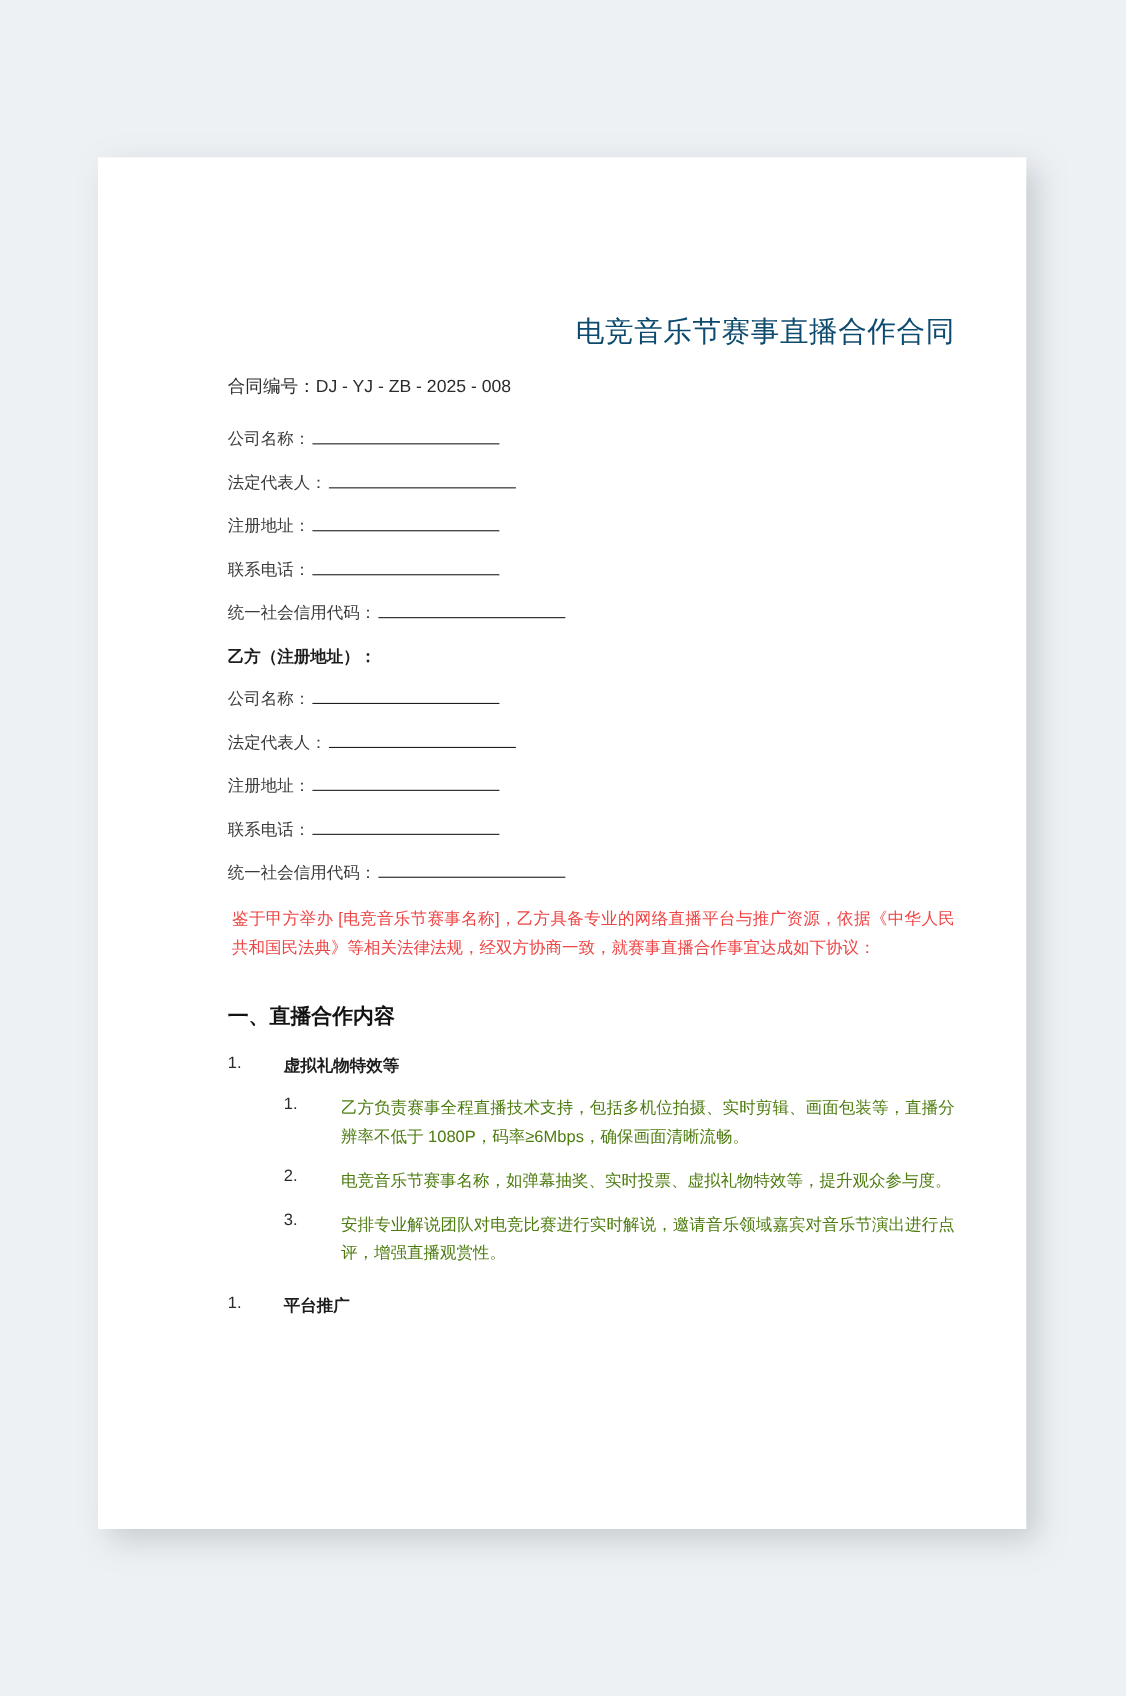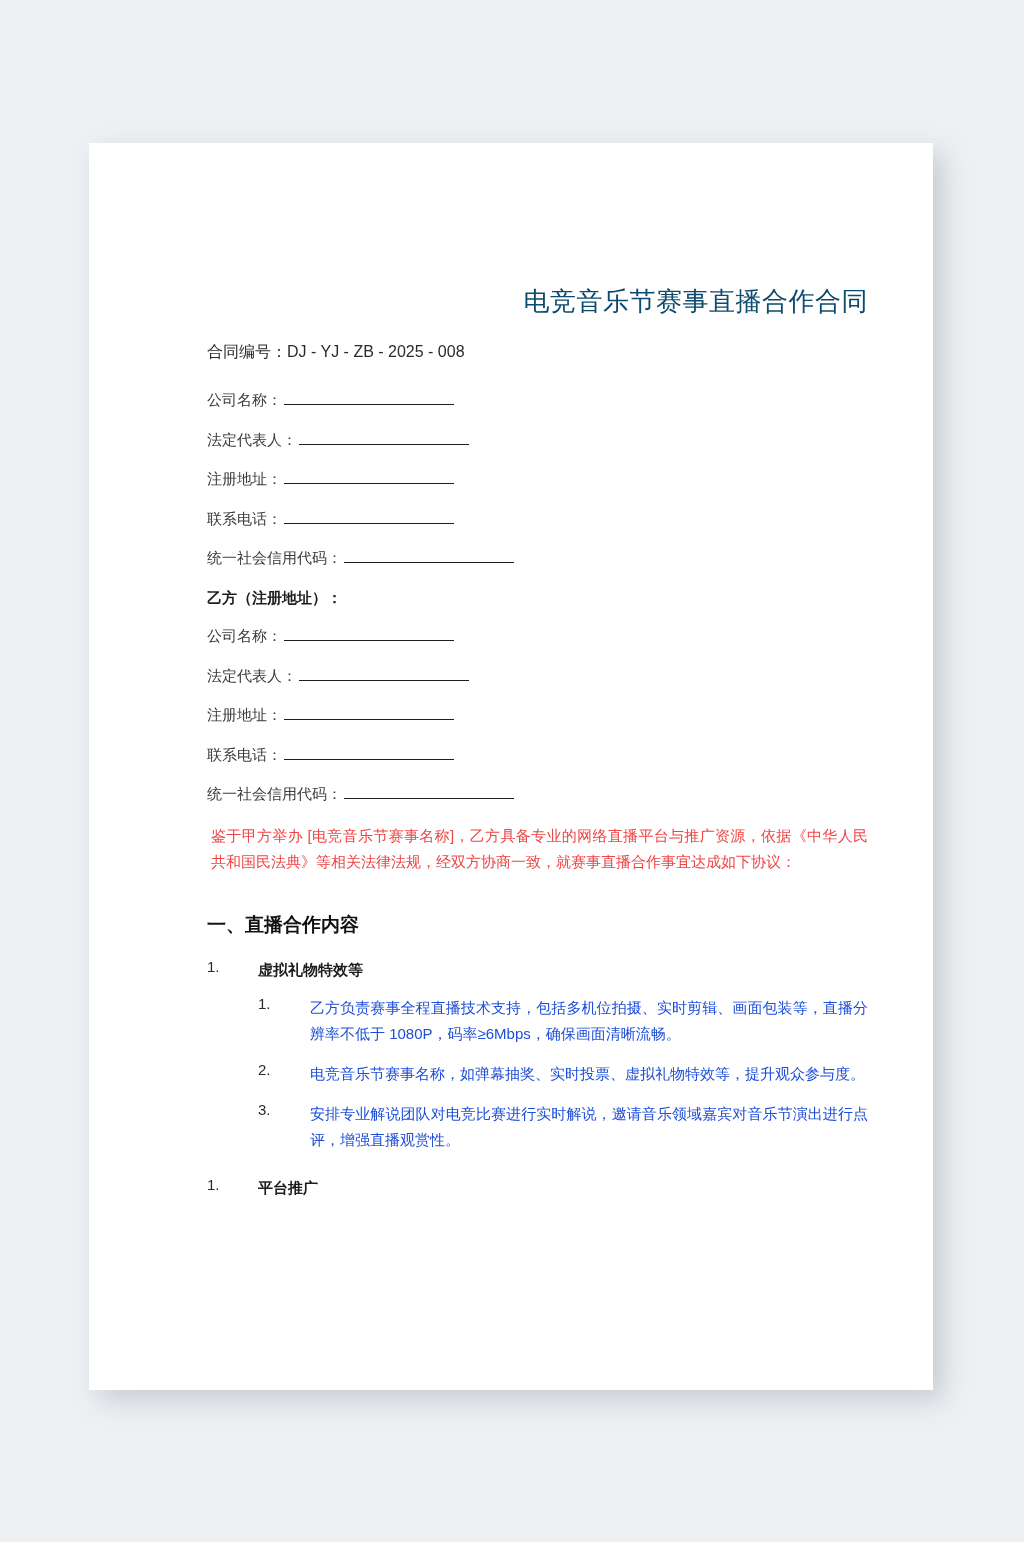--- a/index.html
+++ b/index.html
@@ -130,21 +130,21 @@
   }
   ol.lvl2 > li > .marker {
     position: absolute;
     left: 0;
     top: 0;
     font-size: 15px;
     color: #2b2b2b;
   }
   .lvl2-text {
     font-size: 15px;
-    color: #1d4ed8;
+    color: #4d7c0f;
     line-height: 1.78;
     text-align: justify;
   }
 </style>
 </head>
 <body>
 
 <div id="page-shell">
   <div class="doc-body">
 

